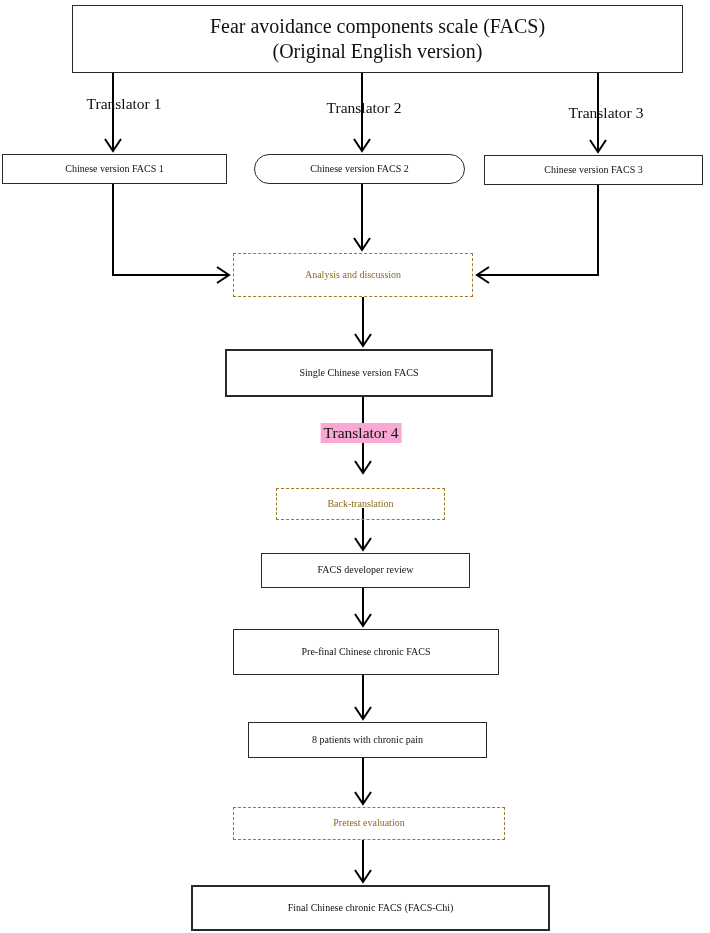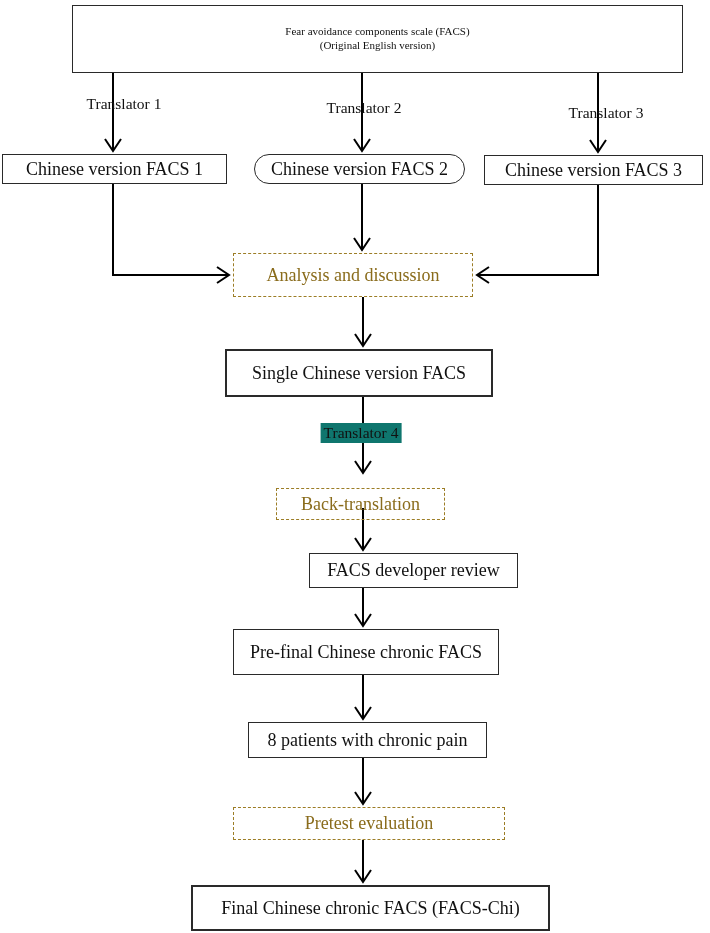--- a/index.html
+++ b/index.html
@@ -24,40 +24,40 @@
   }
   .box {
     position: absolute;
     box-sizing: border-box;
     border: 1.5px solid #2a2a2a;
     background: #ffffff;
     display: flex;
     align-items: center;
     justify-content: center;
     text-align: center;
-    font-size: 18px;
+    font-size: 10px;
     line-height: 1.25;
     z-index: 1;
   }
   .box.thick { border-width: 2px; }
   .box.dashed {
     border: 1.6px dashed var(--accent-border, #9c7d26);
     color: var(--accent-text, #8a6c1c);
     background: transparent;
   }
   .flow-label {
     position: absolute;
     transform: translateX(-50%);
     font-size: 15.5px;
     white-space: nowrap;
     z-index: 2;
     background: transparent;
   }
   .flow-label.bg {
-    background: #0f766e;
+    background: #f9a8d4;
     padding: 1px 3px;
   }
   .two-line { flex-direction: column; }
 </style>
 </head>
 <body>
 
 <div class="canvas" style="--bg: #ffffff; --text: #111111; --accent-border: #9c7d26; --accent-text: #8a6c1c;">
 
   <svg class="connectors" width="710" height="933" viewBox="0 0 710 933">
@@ -83,41 +83,41 @@
 
     <line x1="363" y1="588" x2="363" y2="626" stroke="#000" stroke-width="2" marker-end="url(#arrow)"></line>
 
     <line x1="363" y1="675" x2="363" y2="719" stroke="#000" stroke-width="2" marker-end="url(#arrow)"></line>
 
     <line x1="363" y1="758" x2="363" y2="804" stroke="#000" stroke-width="2" marker-end="url(#arrow)"></line>
 
     <line x1="363" y1="840" x2="363" y2="882" stroke="#000" stroke-width="2" marker-end="url(#arrow)"></line>
   </svg>
 
-  <div class="box two-line" style="left:72px; top:5px; width:611px; height:68px; font-size:11px;">
+  <div class="box two-line" style="left:72px; top:5px; width:611px; height:68px; font-size:20px;">
     <div>Fear avoidance components scale (FACS)</div>
     <div>(Original English version)</div>
   </div>
 
   <div class="flow-label" style="left:124px; top:95px;">Translator 1</div>
   <div class="flow-label" style="left:364px; top:99px;">Translator 2</div>
   <div class="flow-label" style="left:606px; top:104px;">Translator 3</div>
   <div class="flow-label bg" style="left:361px; top:423px;">Translator 4</div>
 
   <div class="box" style="left:2px; top:154px; width:225px; height:30px;">Chinese version FACS 1</div>
   <div class="box" style="left:254px; top:154px; width:211px; height:30px;border-radius:15px;">Chinese version FACS 2</div>
   <div class="box" style="left:484px; top:155px; width:219px; height:30px;">Chinese version FACS 3</div>
 
   <div class="box dashed" style="left:233px; top:253px; width:240px; height:44px;">Analysis and discussion</div>
 
   <div class="box thick" style="left:225px; top:349px; width:268px; height:48px;">Single Chinese version FACS</div>
 
   <div class="box dashed" style="left:276px; top:476px; width:169px; height:32px;margin-top:12px;">Back-translation</div>
 
-  <div class="box" style="left:261px; top:553px; width:209px; height:35px;margin-left:48px;">FACS developer review</div>
+  <div class="box" style="left:261px; top:553px; width:209px; height:35px;">FACS developer review</div>
 
   <div class="box" style="left:233px; top:629px; width:266px; height:46px;">Pre-final Chinese chronic FACS</div>
 
   <div class="box" style="left:248px; top:722px; width:239px; height:36px;">8 patients with chronic pain</div>
 
   <div class="box dashed" style="left:233px; top:807px; width:272px; height:33px;">Pretest evaluation</div>
 
   <div class="box thick" style="left:191px; top:885px; width:359px; height:46px;">Final Chinese chronic FACS (FACS-Chi)</div>
 
 </div>

